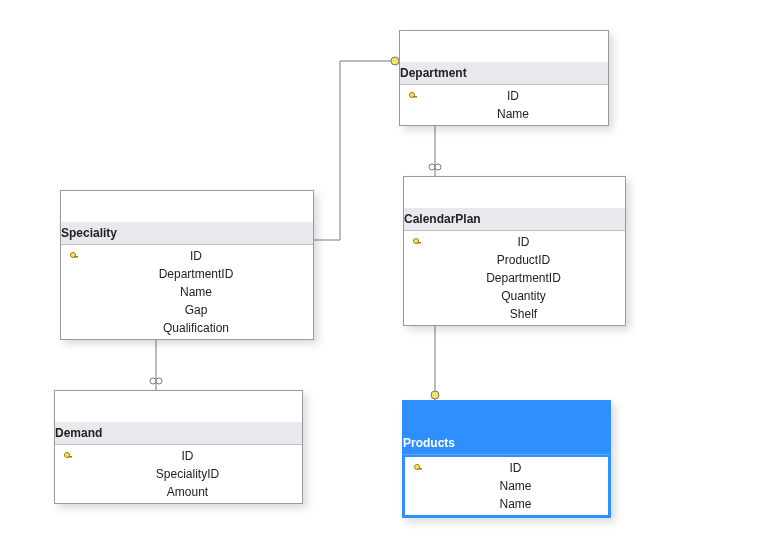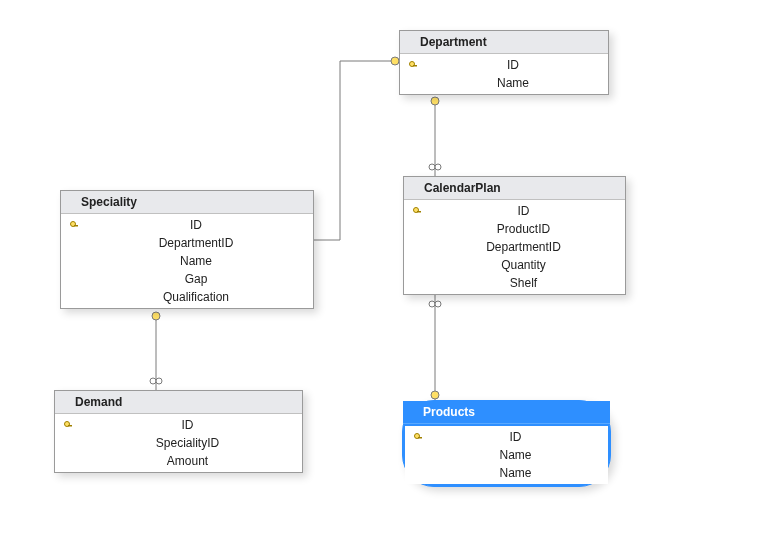--- a/index.html
+++ b/index.html
@@ -16,27 +16,27 @@
   }
   .entity {
     position: absolute;
     border: 1px solid #9a9a9a;
     background: #ffffff;
     box-shadow: 4px 4px 8px rgba(0,0,0,0.15);
   }
   .entity .title {
     background: #e8e9ec;
     border-bottom: 1px solid #c0c0c0;
-    padding: 4px 20px;
+    padding: 4px 0;
     font-weight: bold;
+    margin-top: 31px;
   }
   .entity.selected {
     background: #2e8fff;
     border-color: #2e8fff;
-    border-radius: 32px;
   }
   .entity.selected .title {
     background: #2e8fff;
     color: #ffffff;
     border-bottom: 1px solid #5aa9ff;
   }
   .entity.selected .rows {
     background: #ffffff;
     margin: 2px;
   }

